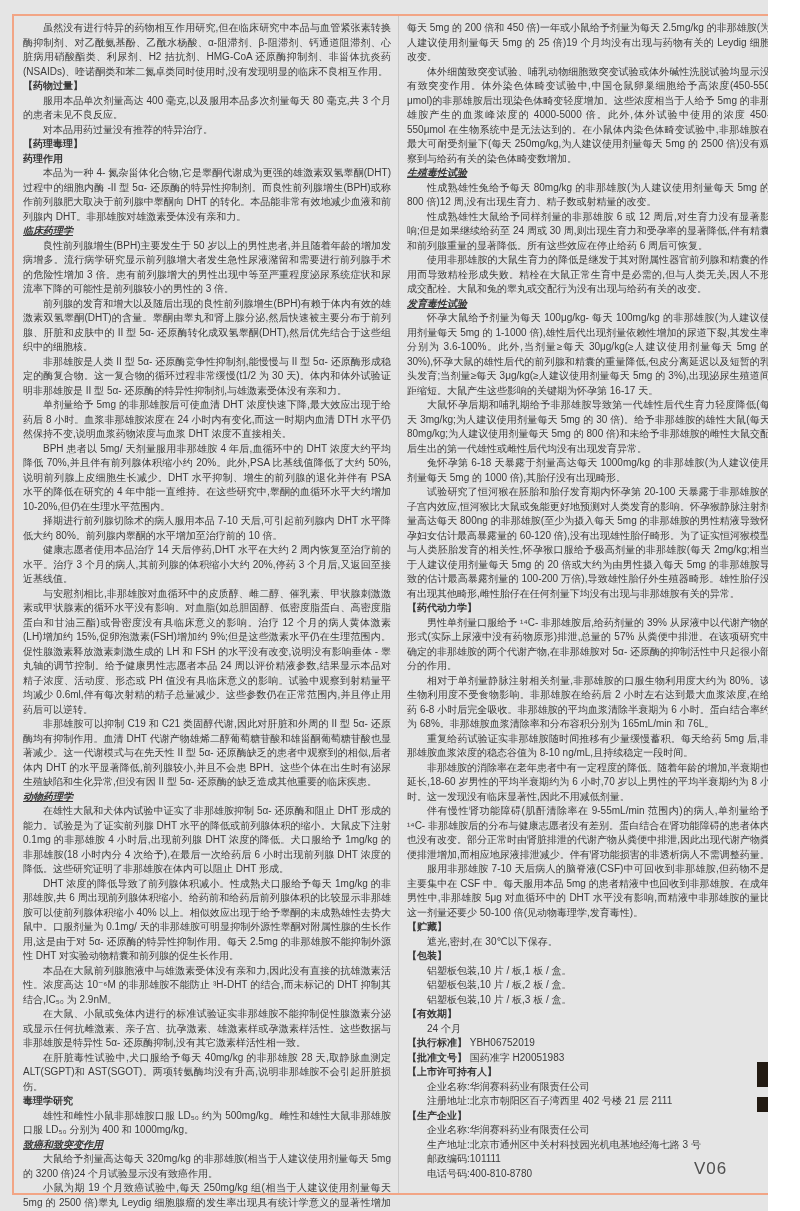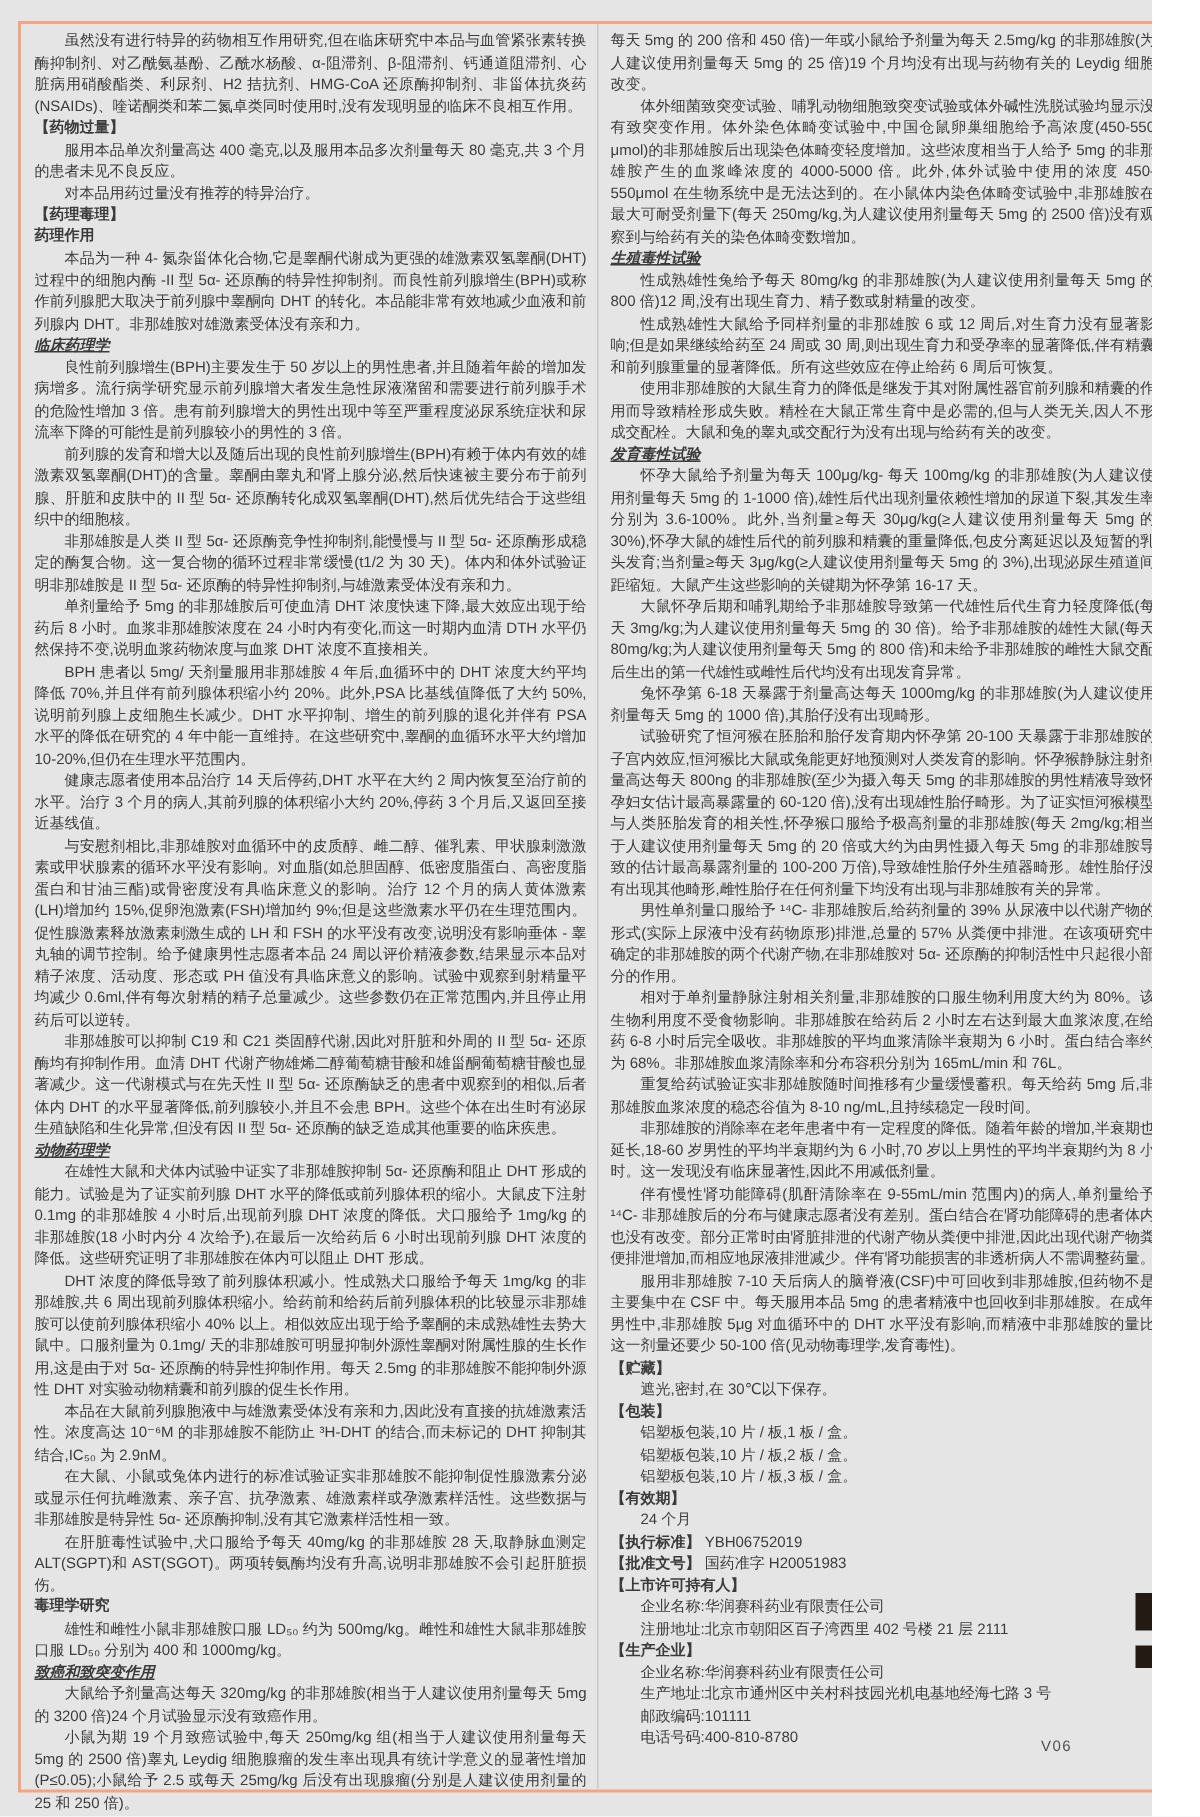--- a/index.html
+++ b/index.html
@@ -26,28 +26,28 @@
   }
   .col-left{width:384px;padding:5px 7px 0 9px;}
   .divider{width:1px;background:#c9c9c9;}
   .col-right{flex:1;padding:5px 12px 0 8px;}
   .col p{margin:0;}
   .col p.p{text-indent:2em;}
   .col p.pc{text-indent:0;}
   .col p.h{font-weight:bold;text-indent:0;}
   .col p.hv{text-indent:0;}
   .col p.hv .lbl{font-weight:bold;}
-  .col p.sub_b{font-weight:bold;text-indent:0;font-family:Liberation Mono, monospace;}
+  .col p.sub_b{font-weight:bold;text-indent:0;}
   .col p.sub_u{font-weight:bold;text-decoration:underline;text-indent:0;font-style:italic;}
   .print-mark{position:absolute;background:#231b13;}
   .print-mark-1{left:757px;top:1062px;width:38px;height:25px;}
   .print-mark-2{left:757px;top:1097px;width:38px;height:15px;}
   .version{
     position:absolute;left:694px;top:1159px;
-    font-size:10px;color:#4f4f4f;letter-spacing:1px;
+    font-size:17px;color:#4f4f4f;letter-spacing:1px;
     font-family:"Liberation Sans","DejaVu Sans",sans-serif;
   }
 </style>
 </head>
 <body>
 
 <div class="page">
   <div class="frame"></div>
   <div class="columns">
     <div class="col col-left">
@@ -57,20 +57,21 @@
         <p class="p">对本品用药过量没有推荐的特异治疗。</p>
         <p class="h">【药理毒理】</p>
         <p class="sub_b">药理作用</p>
         <p class="p">本品为一种 4- 氮杂甾体化合物,它是睾酮代谢成为更强的雄激素双氢睾酮(DHT)过程中的细胞内酶 -II 型 5α- 还原酶的特异性抑制剂。而良性前列腺增生(BPH)或称作前列腺肥大取决于前列腺中睾酮向 DHT 的转化。本品能非常有效地减少血液和前列腺内 DHT。非那雄胺对雄激素受体没有亲和力。</p>
         <p class="sub_u">临床药理学</p>
         <p class="p">良性前列腺增生(BPH)主要发生于 50 岁以上的男性患者,并且随着年龄的增加发病增多。流行病学研究显示前列腺增大者发生急性尿液潴留和需要进行前列腺手术的危险性增加 3 倍。患有前列腺增大的男性出现中等至严重程度泌尿系统症状和尿流率下降的可能性是前列腺较小的男性的 3 倍。</p>
         <p class="p">前列腺的发育和增大以及随后出现的良性前列腺增生(BPH)有赖于体内有效的雄激素双氢睾酮(DHT)的含量。睾酮由睾丸和肾上腺分泌,然后快速被主要分布于前列腺、肝脏和皮肤中的 II 型 5α- 还原酶转化成双氢睾酮(DHT),然后优先结合于这些组织中的细胞核。</p>
         <p class="p">非那雄胺是人类 II 型 5α- 还原酶竞争性抑制剂,能慢慢与 II 型 5α- 还原酶形成稳定的酶复合物。这一复合物的循环过程非常缓慢(t1/2 为 30 天)。体内和体外试验证明非那雄胺是 II 型 5α- 还原酶的特异性抑制剂,与雄激素受体没有亲和力。</p>
         <p class="p">单剂量给予 5mg 的非那雄胺后可使血清 DHT 浓度快速下降,最大效应出现于给药后 8 小时。血浆非那雄胺浓度在 24 小时内有变化,而这一时期内血清 DTH 水平仍然保持不变,说明血浆药物浓度与血浆 DHT 浓度不直接相关。</p>
         <p class="p">BPH 患者以 5mg/ 天剂量服用非那雄胺 4 年后,血循环中的 DHT 浓度大约平均降低 70%,并且伴有前列腺体积缩小约 20%。此外,PSA 比基线值降低了大约 50%,说明前列腺上皮细胞生长减少。DHT 水平抑制、增生的前列腺的退化并伴有 PSA 水平的降低在研究的 4 年中能一直维持。在这些研究中,睾酮的血循环水平大约增加 10-20%,但仍在生理水平范围内。</p>
+        <p class="p">择期进行前列腺切除术的病人服用本品 7-10 天后,可引起前列腺内 DHT 水平降低大约 80%。前列腺内睾酮的水平增加至治疗前的 10 倍。</p>
         <p class="p">健康志愿者使用本品治疗 14 天后停药,DHT 水平在大约 2 周内恢复至治疗前的水平。治疗 3 个月的病人,其前列腺的体积缩小大约 20%,停药 3 个月后,又返回至接近基线值。</p>
         <p class="p">与安慰剂相比,非那雄胺对血循环中的皮质醇、雌二醇、催乳素、甲状腺刺激激素或甲状腺素的循环水平没有影响。对血脂(如总胆固醇、低密度脂蛋白、高密度脂蛋白和甘油三酯)或骨密度没有具临床意义的影响。治疗 12 个月的病人黄体激素(LH)增加约 15%,促卵泡激素(FSH)增加约 9%;但是这些激素水平仍在生理范围内。促性腺激素释放激素刺激生成的 LH 和 FSH 的水平没有改变,说明没有影响垂体 - 睾丸轴的调节控制。给予健康男性志愿者本品 24 周以评价精液参数,结果显示本品对精子浓度、活动度、形态或 PH 值没有具临床意义的影响。试验中观察到射精量平均减少 0.6ml,伴有每次射精的精子总量减少。这些参数仍在正常范围内,并且停止用药后可以逆转。</p>
         <p class="p">非那雄胺可以抑制 C19 和 C21 类固醇代谢,因此对肝脏和外周的 II 型 5α- 还原酶均有抑制作用。血清 DHT 代谢产物雄烯二醇葡萄糖苷酸和雄甾酮葡萄糖苷酸也显著减少。这一代谢模式与在先天性 II 型 5α- 还原酶缺乏的患者中观察到的相似,后者体内 DHT 的水平显著降低,前列腺较小,并且不会患 BPH。这些个体在出生时有泌尿生殖缺陷和生化异常,但没有因 II 型 5α- 还原酶的缺乏造成其他重要的临床疾患。</p>
         <p class="sub_u">动物药理学</p>
         <p class="p">在雄性大鼠和犬体内试验中证实了非那雄胺抑制 5α- 还原酶和阻止 DHT 形成的能力。试验是为了证实前列腺 DHT 水平的降低或前列腺体积的缩小。大鼠皮下注射 0.1mg 的非那雄胺 4 小时后,出现前列腺 DHT 浓度的降低。犬口服给予 1mg/kg 的非那雄胺(18 小时内分 4 次给予),在最后一次给药后 6 小时出现前列腺 DHT 浓度的降低。这些研究证明了非那雄胺在体内可以阻止 DHT 形成。</p>
         <p class="p">DHT 浓度的降低导致了前列腺体积减小。性成熟犬口服给予每天 1mg/kg 的非那雄胺,共 6 周出现前列腺体积缩小。给药前和给药后前列腺体积的比较显示非那雄胺可以使前列腺体积缩小 40% 以上。相似效应出现于给予睾酮的未成熟雄性去势大鼠中。口服剂量为 0.1mg/ 天的非那雄胺可明显抑制外源性睾酮对附属性腺的生长作用,这是由于对 5α- 还原酶的特异性抑制作用。每天 2.5mg 的非那雄胺不能抑制外源性 DHT 对实验动物精囊和前列腺的促生长作用。</p>
         <p class="p">本品在大鼠前列腺胞液中与雄激素受体没有亲和力,因此没有直接的抗雄激素活性。浓度高达 10⁻⁶M 的非那雄胺不能防止 ³H-DHT 的结合,而未标记的 DHT 抑制其结合,IC₅₀ 为 2.9nM。</p>
         <p class="p">在大鼠、小鼠或兔体内进行的标准试验证实非那雄胺不能抑制促性腺激素分泌或显示任何抗雌激素、亲子宫、抗孕激素、雄激素样或孕激素样活性。这些数据与非那雄胺是特异性 5α- 还原酶抑制,没有其它激素样活性相一致。</p>
         <p class="p">在肝脏毒性试验中,犬口服给予每天 40mg/kg 的非那雄胺 28 天,取静脉血测定 ALT(SGPT)和 AST(SGOT)。两项转氨酶均没有升高,说明非那雄胺不会引起肝脏损伤。</p>
         <p class="sub_b">毒理学研究</p>
@@ -85,20 +86,21 @@
         <p class="p">体外细菌致突变试验、哺乳动物细胞致突变试验或体外碱性洗脱试验均显示没有致突变作用。体外染色体畸变试验中,中国仓鼠卵巢细胞给予高浓度(450-550 μmol)的非那雄胺后出现染色体畸变轻度增加。这些浓度相当于人给予 5mg 的非那雄胺产生的血浆峰浓度的 4000-5000 倍。此外,体外试验中使用的浓度 450-550μmol 在生物系统中是无法达到的。在小鼠体内染色体畸变试验中,非那雄胺在最大可耐受剂量下(每天 250mg/kg,为人建议使用剂量每天 5mg 的 2500 倍)没有观察到与给药有关的染色体畸变数增加。</p>
         <p class="sub_u">生殖毒性试验</p>
         <p class="p">性成熟雄性兔给予每天 80mg/kg 的非那雄胺(为人建议使用剂量每天 5mg 的 800 倍)12 周,没有出现生育力、精子数或射精量的改变。</p>
         <p class="p">性成熟雄性大鼠给予同样剂量的非那雄胺 6 或 12 周后,对生育力没有显著影响;但是如果继续给药至 24 周或 30 周,则出现生育力和受孕率的显著降低,伴有精囊和前列腺重量的显著降低。所有这些效应在停止给药 6 周后可恢复。</p>
         <p class="p">使用非那雄胺的大鼠生育力的降低是继发于其对附属性器官前列腺和精囊的作用而导致精栓形成失败。精栓在大鼠正常生育中是必需的,但与人类无关,因人不形成交配栓。大鼠和兔的睾丸或交配行为没有出现与给药有关的改变。</p>
         <p class="sub_u">发育毒性试验</p>
         <p class="p">怀孕大鼠给予剂量为每天 100μg/kg- 每天 100mg/kg 的非那雄胺(为人建议使用剂量每天 5mg 的 1-1000 倍),雄性后代出现剂量依赖性增加的尿道下裂,其发生率分别为 3.6-100%。此外,当剂量≥每天 30μg/kg(≥人建议使用剂量每天 5mg 的 30%),怀孕大鼠的雄性后代的前列腺和精囊的重量降低,包皮分离延迟以及短暂的乳头发育;当剂量≥每天 3μg/kg(≥人建议使用剂量每天 5mg 的 3%),出现泌尿生殖道间距缩短。大鼠产生这些影响的关键期为怀孕第 16-17 天。</p>
         <p class="p">大鼠怀孕后期和哺乳期给予非那雄胺导致第一代雄性后代生育力轻度降低(每天 3mg/kg;为人建议使用剂量每天 5mg 的 30 倍)。给予非那雄胺的雄性大鼠(每天 80mg/kg;为人建议使用剂量每天 5mg 的 800 倍)和未给予非那雄胺的雌性大鼠交配后生出的第一代雄性或雌性后代均没有出现发育异常。</p>
         <p class="p">兔怀孕第 6-18 天暴露于剂量高达每天 1000mg/kg 的非那雄胺(为人建议使用剂量每天 5mg 的 1000 倍),其胎仔没有出现畸形。</p>
         <p class="p">试验研究了恒河猴在胚胎和胎仔发育期内怀孕第 20-100 天暴露于非那雄胺的子宫内效应,恒河猴比大鼠或兔能更好地预测对人类发育的影响。怀孕猴静脉注射剂量高达每天 800ng 的非那雄胺(至少为摄入每天 5mg 的非那雄胺的男性精液导致怀孕妇女估计最高暴露量的 60-120 倍),没有出现雄性胎仔畸形。为了证实恒河猴模型与人类胚胎发育的相关性,怀孕猴口服给予极高剂量的非那雄胺(每天 2mg/kg;相当于人建议使用剂量每天 5mg 的 20 倍或大约为由男性摄入每天 5mg 的非那雄胺导致的估计最高暴露剂量的 100-200 万倍),导致雄性胎仔外生殖器畸形。雄性胎仔没有出现其他畸形,雌性胎仔在任何剂量下均没有出现与非那雄胺有关的异常。</p>
+        <p class="h">【药代动力学】</p>
         <p class="p">男性单剂量口服给予 ¹⁴C- 非那雄胺后,给药剂量的 39% 从尿液中以代谢产物的形式(实际上尿液中没有药物原形)排泄,总量的 57% 从粪便中排泄。在该项研究中确定的非那雄胺的两个代谢产物,在非那雄胺对 5α- 还原酶的抑制活性中只起很小部分的作用。</p>
         <p class="p">相对于单剂量静脉注射相关剂量,非那雄胺的口服生物利用度大约为 80%。该生物利用度不受食物影响。非那雄胺在给药后 2 小时左右达到最大血浆浓度,在给药 6-8 小时后完全吸收。非那雄胺的平均血浆清除半衰期为 6 小时。蛋白结合率约为 68%。非那雄胺血浆清除率和分布容积分别为 165mL/min 和 76L。</p>
         <p class="p">重复给药试验证实非那雄胺随时间推移有少量缓慢蓄积。每天给药 5mg 后,非那雄胺血浆浓度的稳态谷值为 8-10 ng/mL,且持续稳定一段时间。</p>
         <p class="p">非那雄胺的消除率在老年患者中有一定程度的降低。随着年龄的增加,半衰期也延长,18-60 岁男性的平均半衰期约为 6 小时,70 岁以上男性的平均半衰期约为 8 小时。这一发现没有临床显著性,因此不用减低剂量。</p>
         <p class="p">伴有慢性肾功能障碍(肌酐清除率在 9-55mL/min 范围内)的病人,单剂量给予 ¹⁴C- 非那雄胺后的分布与健康志愿者没有差别。蛋白结合在肾功能障碍的患者体内也没有改变。部分正常时由肾脏排泄的代谢产物从粪便中排泄,因此出现代谢产物粪便排泄增加,而相应地尿液排泄减少。伴有肾功能损害的非透析病人不需调整药量。</p>
         <p class="p">服用非那雄胺 7-10 天后病人的脑脊液(CSF)中可回收到非那雄胺,但药物不是主要集中在 CSF 中。每天服用本品 5mg 的患者精液中也回收到非那雄胺。在成年男性中,非那雄胺 5μg 对血循环中的 DHT 水平没有影响,而精液中非那雄胺的量比这一剂量还要少 50-100 倍(见动物毒理学,发育毒性)。</p>
         <p class="h">【贮藏】</p>
         <p class="p">遮光,密封,在 30℃以下保存。</p>
         <p class="h">【包装】</p>
         <p class="p">铝塑板包装,10 片 / 板,1 板 / 盒。</p>

